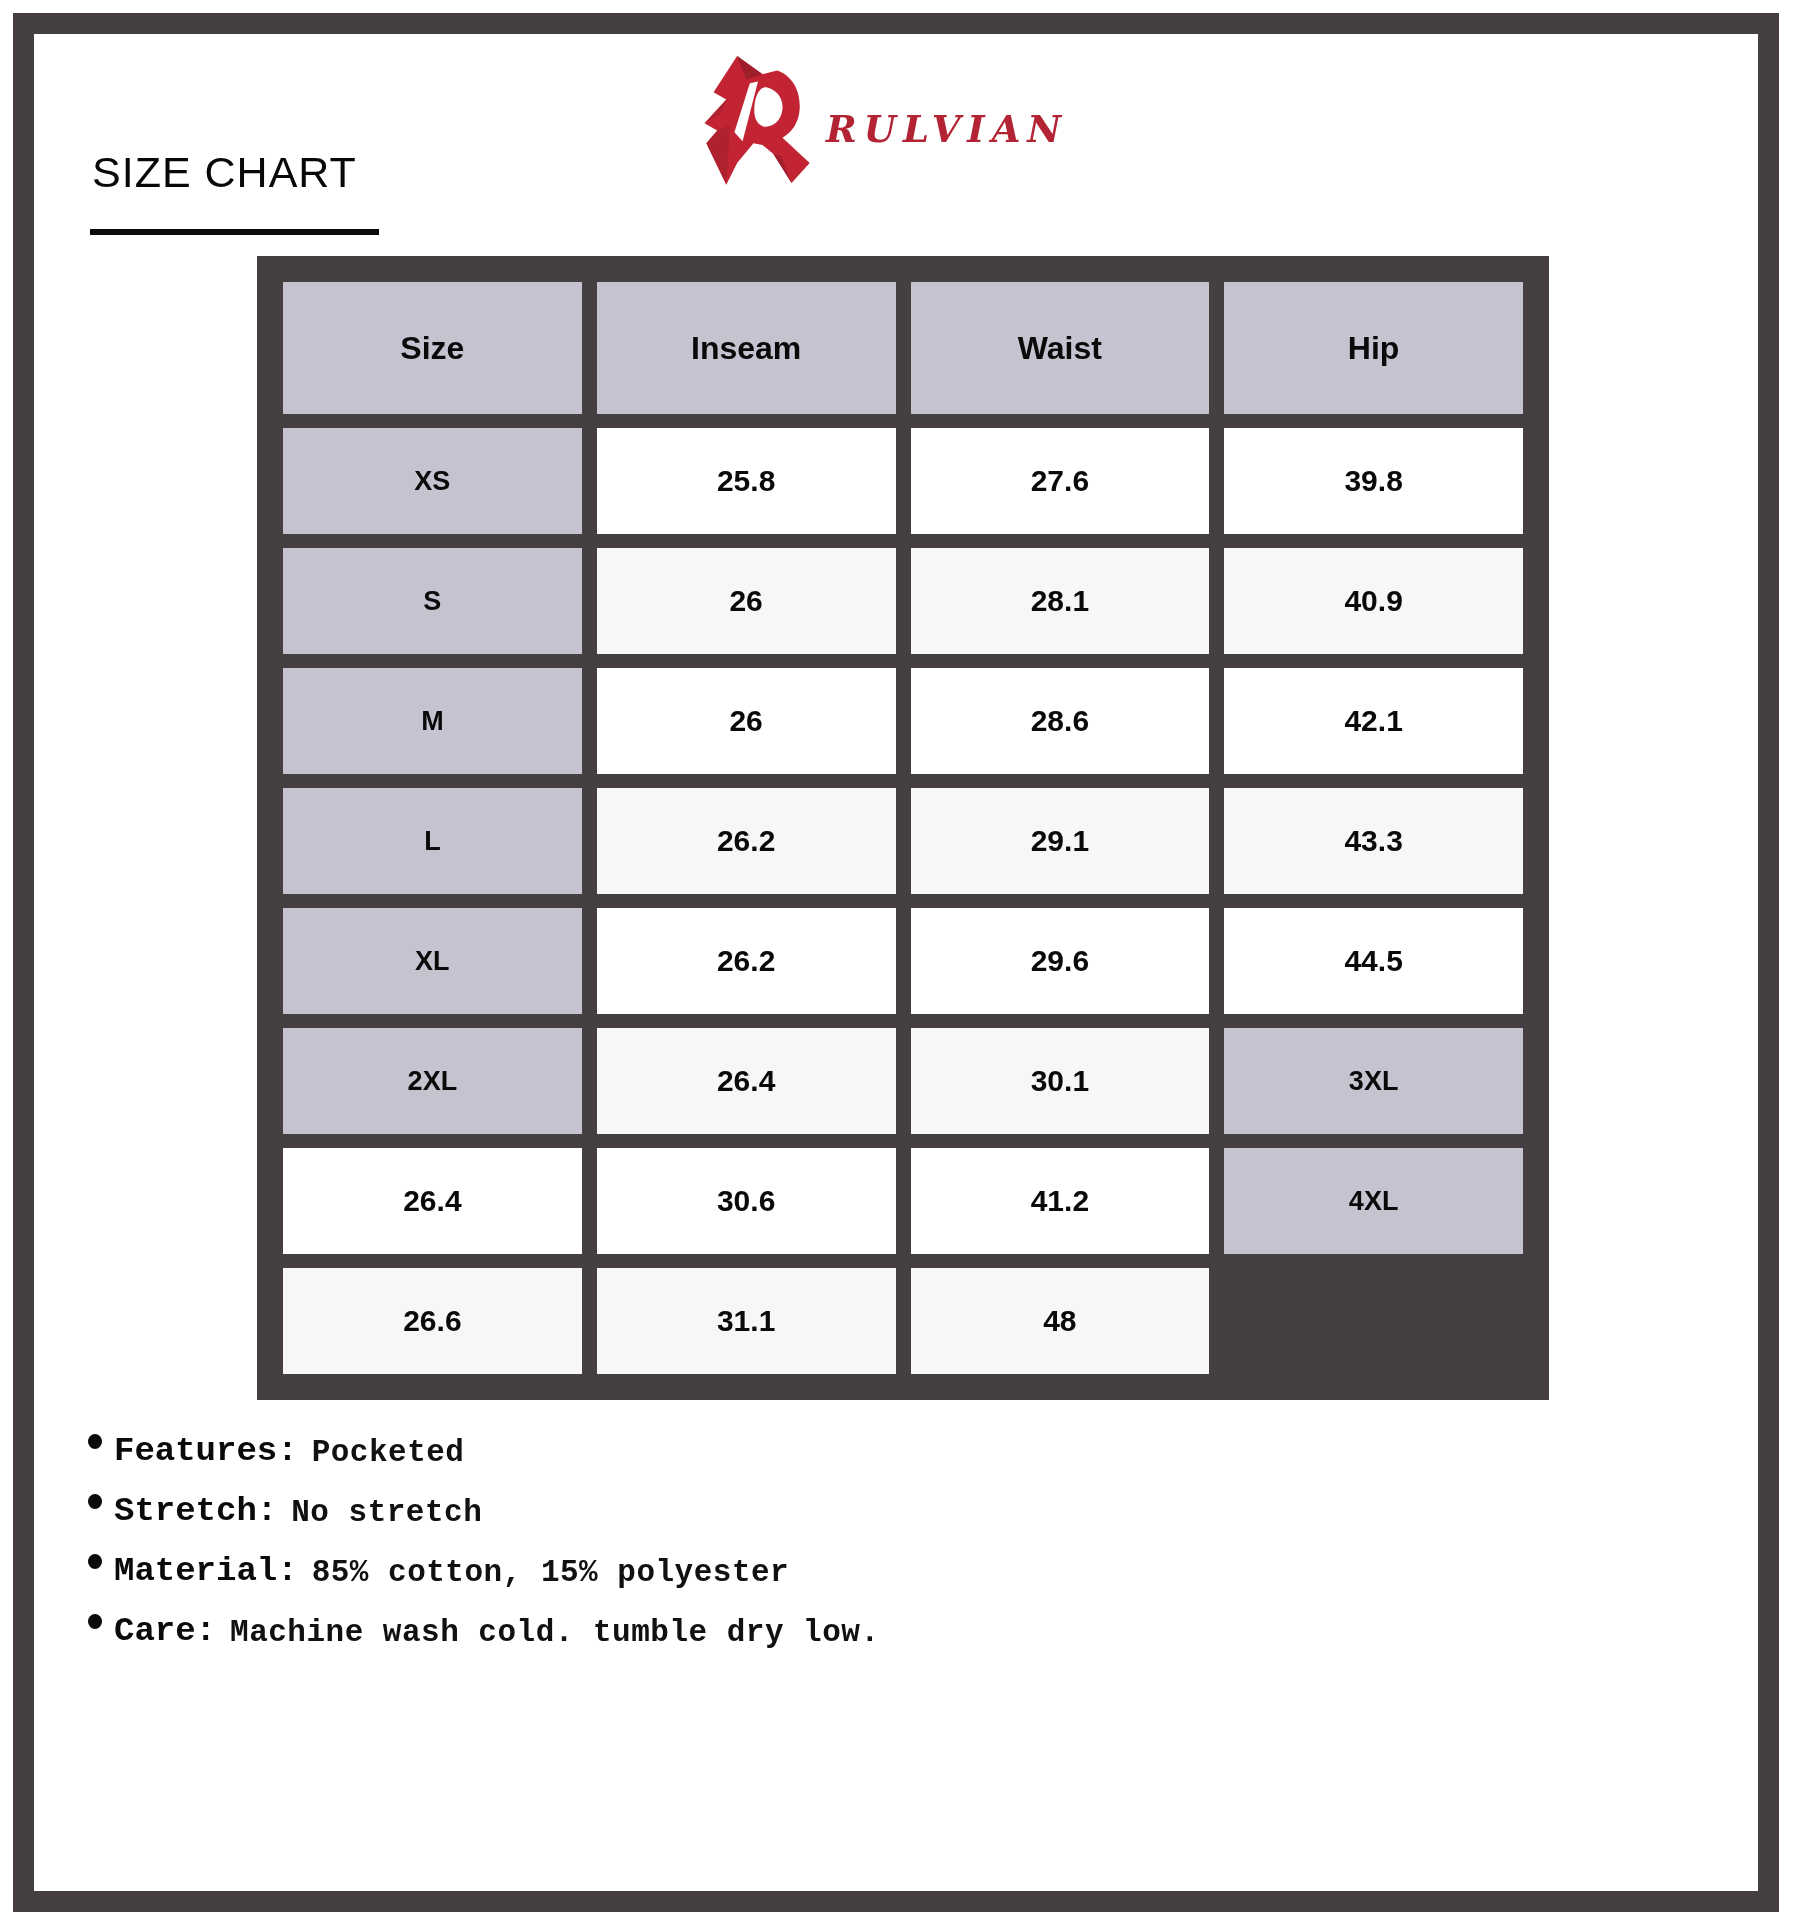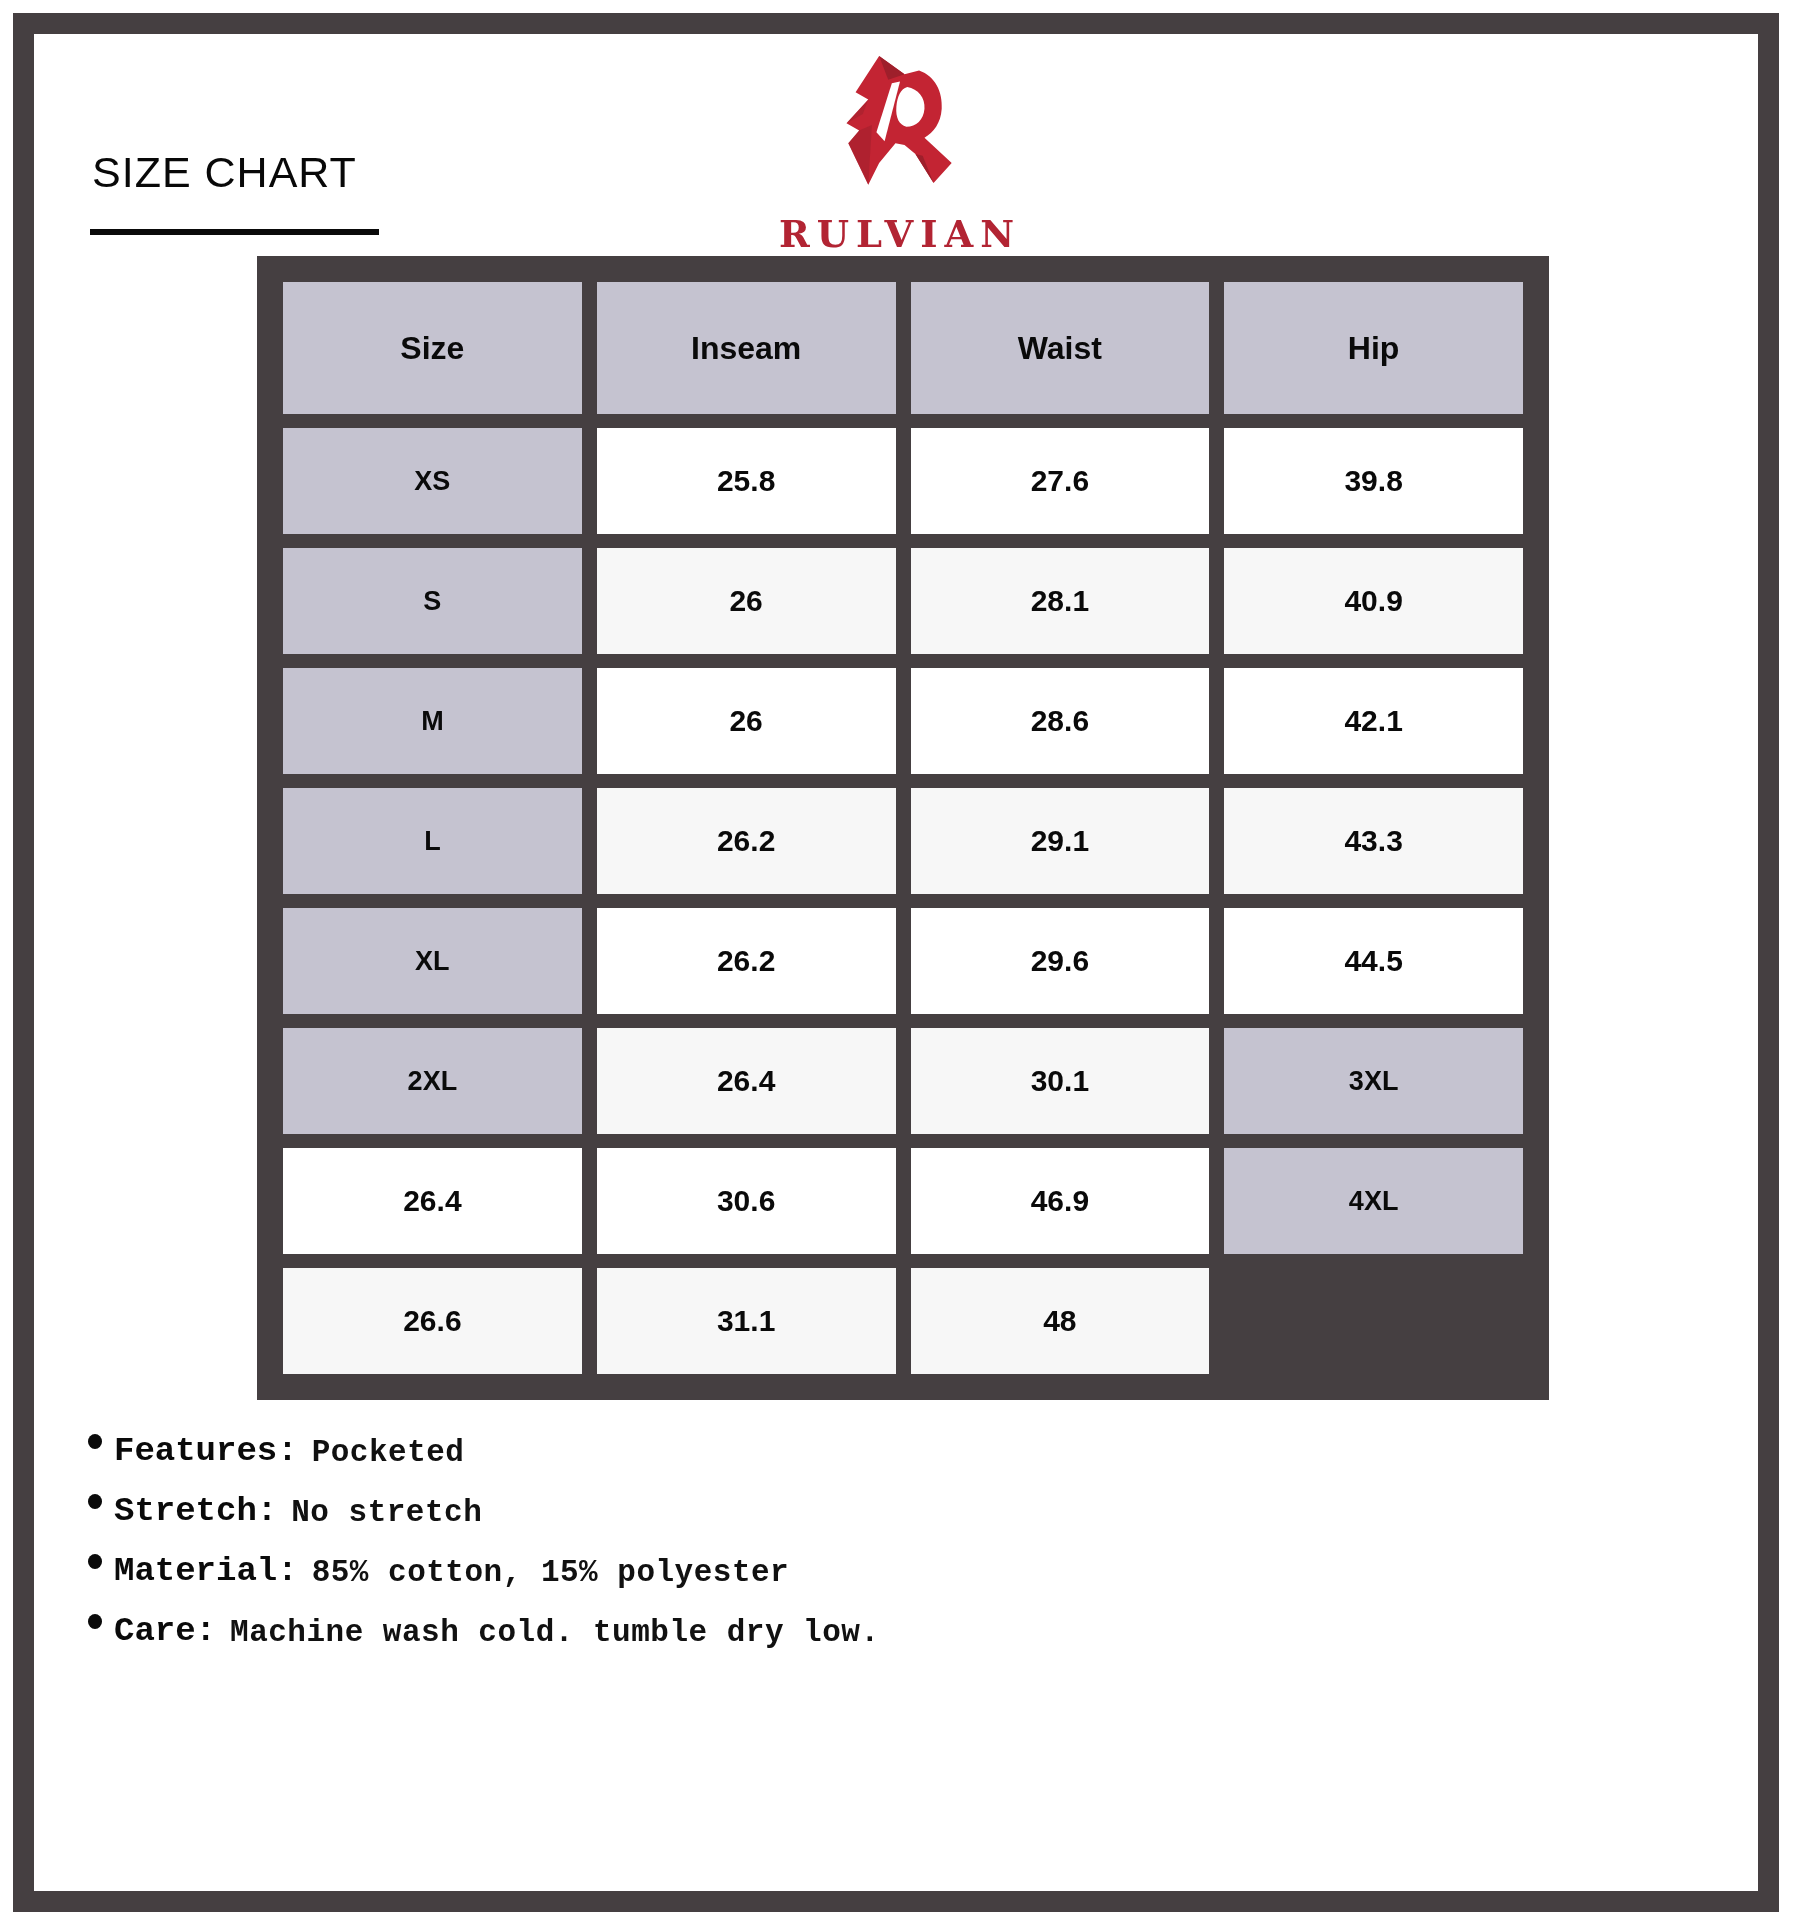--- a/index.html
+++ b/index.html
@@ -15,21 +15,21 @@
   .title{
     position:absolute;left:92px;top:148px;
     font-size:43px;font-weight:400;letter-spacing:1px;color:#080808;
   }
   .title-underline{
     position:absolute;left:90px;top:229px;width:289px;height:6px;background:#0a0a0a;
   }
   
   .logo{
     position:absolute;left:900px;top:46px;transform:translateX(-50%);
-    display:flex;flex-direction:column;align-items:center;width:420px;
+    display:flex;flex-direction:row;align-items:center;width:420px;font-style:italic;
   }
   .logo-mark{width:136px;height:158px;display:block;}
   .logo-word{
     margin-top:8px;font-family:"DejaVu Serif", serif;font-weight:700;
     font-size:37px;letter-spacing:7px;color:#b22433;
   }
   
   .size-table{
     position:absolute;left:257px;top:256px;width:1292px;box-sizing:border-box;
     background:#453f41;padding:26px;
@@ -111,21 +111,21 @@
   <div class="cell val">29.6</div>
   <div class="cell val">44.5</div>
 
   <div class="cell rowhead">2XL</div>
   <div class="cell val alt">26.4</div>
   <div class="cell val alt">30.1</div>
 
   <div class="cell rowhead">3XL</div>
   <div class="cell val">26.4</div>
   <div class="cell val">30.6</div>
-  <div class="cell val">46.9</div>
+  <div class="cell val">41.2</div>
 
   <div class="cell rowhead">4XL</div>
   <div class="cell val alt">26.6</div>
   <div class="cell val alt">31.1</div>
   <div class="cell val alt">48</div>
 </div>
 
 <div class="details">
   <div class="bullet-line">
     <span class="dot"></span>

